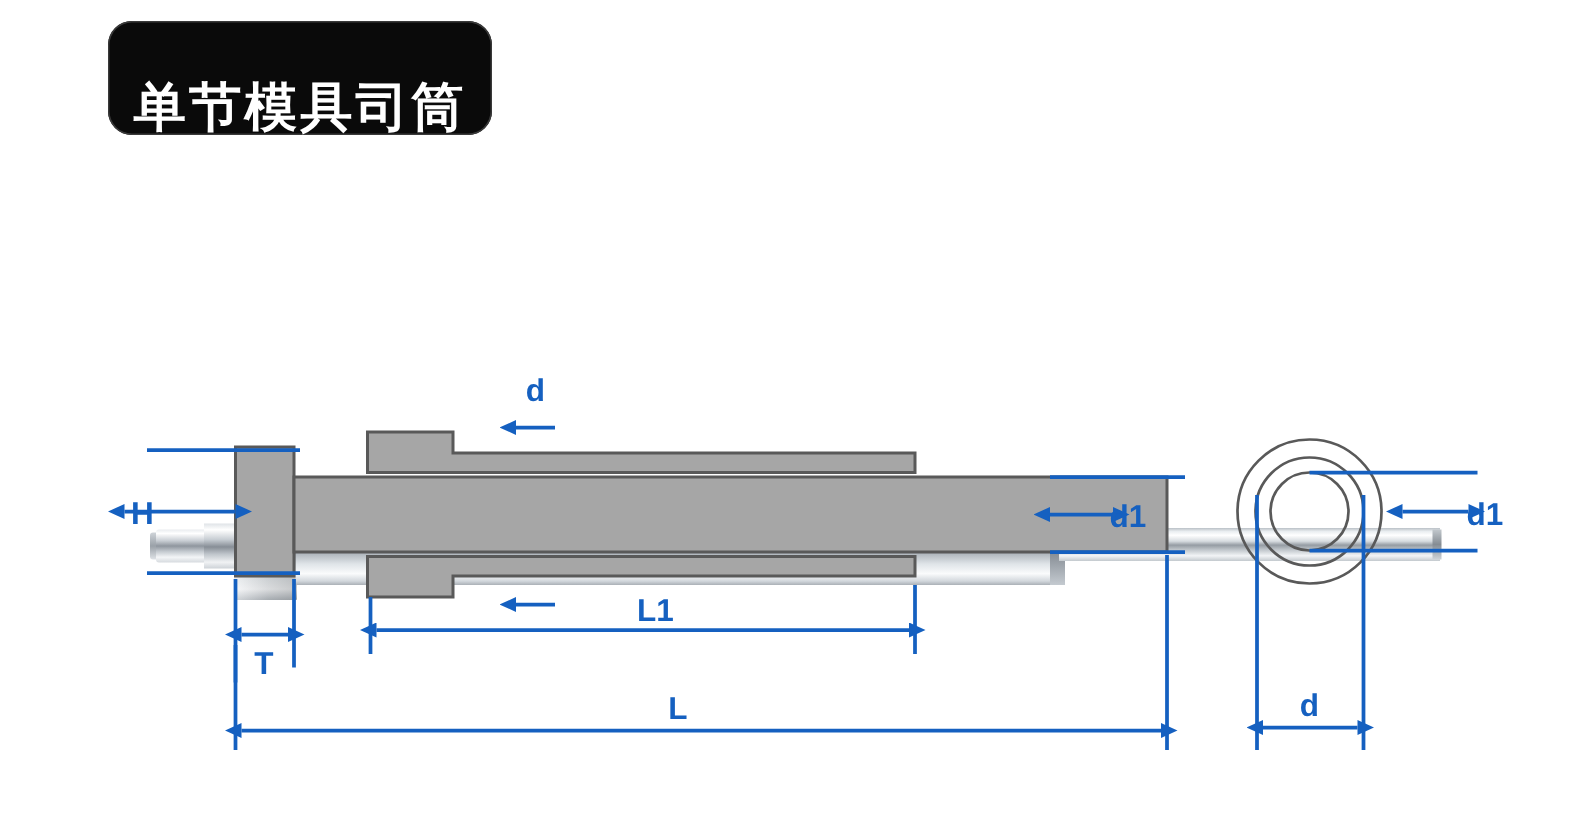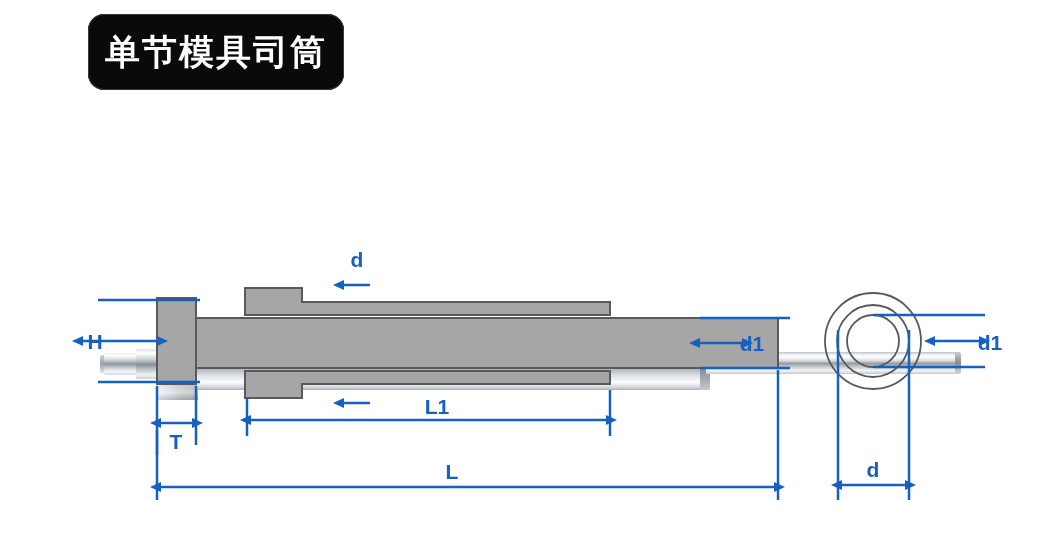--- a/index.html
+++ b/index.html
@@ -5,24 +5,24 @@
   html,body{margin:0;padding:0;}
   body{
     width:1060px;height:544px;background:#ffffff;
     font-family:"Liberation Sans","DejaVu Sans",sans-serif;
     overflow:hidden;position:relative;
   }
   #stage{position:absolute;left:0;top:0;width:1060px;height:544px;}
 
   
   #title-badge{
-    position:absolute;left:88px;top:14px;width:256px;height:76px;
+    position:absolute;left:72px;top:14px;width:256px;height:76px;
     background:#0a0a0a;border-radius:16px;
     box-shadow:0 0 0 1px #3a3a3a inset;
-    display:flex;align-items:center;justify-content:center;
+    display:flex;align-items:flex-end;justify-content:center;
   }
   #title-badge .txt{
     color:#ffffff;font-size:35px;font-weight:600;letter-spacing:2px;
     font-family:"DejaVu Sans","Liberation Sans",sans-serif;
     line-height:1;
   }
 
   
   #photo{position:absolute;left:0;top:150px;width:1060px;height:110px;}
   .metal{position:absolute;}

